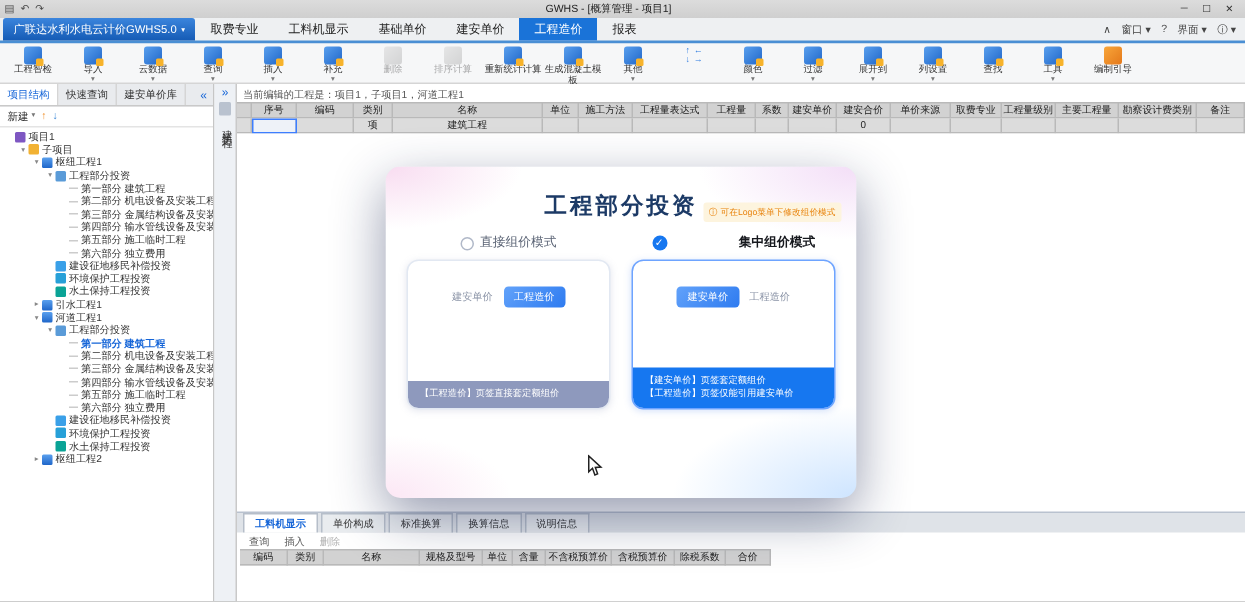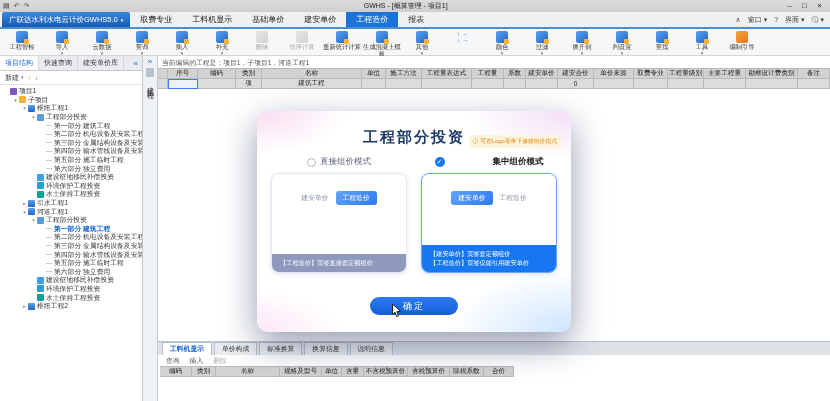--- a/index.html
+++ b/index.html
@@ -521,19 +521,18 @@
             <span class="pill-blue">建安单价</span>
             <span class="pill-plain">工程造价</span>
           </div>
           <div class="cfoot foot-blue">
             <div>【建安单价】页签套定额组价</div>
             <div>【工程造价】页签仅能引用建安单价</div>
           </div>
         </div>
       </div>
     </div>
-    <button class="m-confirm">确定</button>
     <svg class="cursor" width="11" height="15" viewBox="0 0 11 15">
       <path d="M1.5 1 L1.5 11.5 L4 9.2 L5.6 13.6 L7.4 12.9 L5.9 8.6 L9.6 8.4 Z" fill="#fff" stroke="#222" stroke-width="1"></path>
     </svg>
   </div>
 
 </div>
 
 </body></html>

